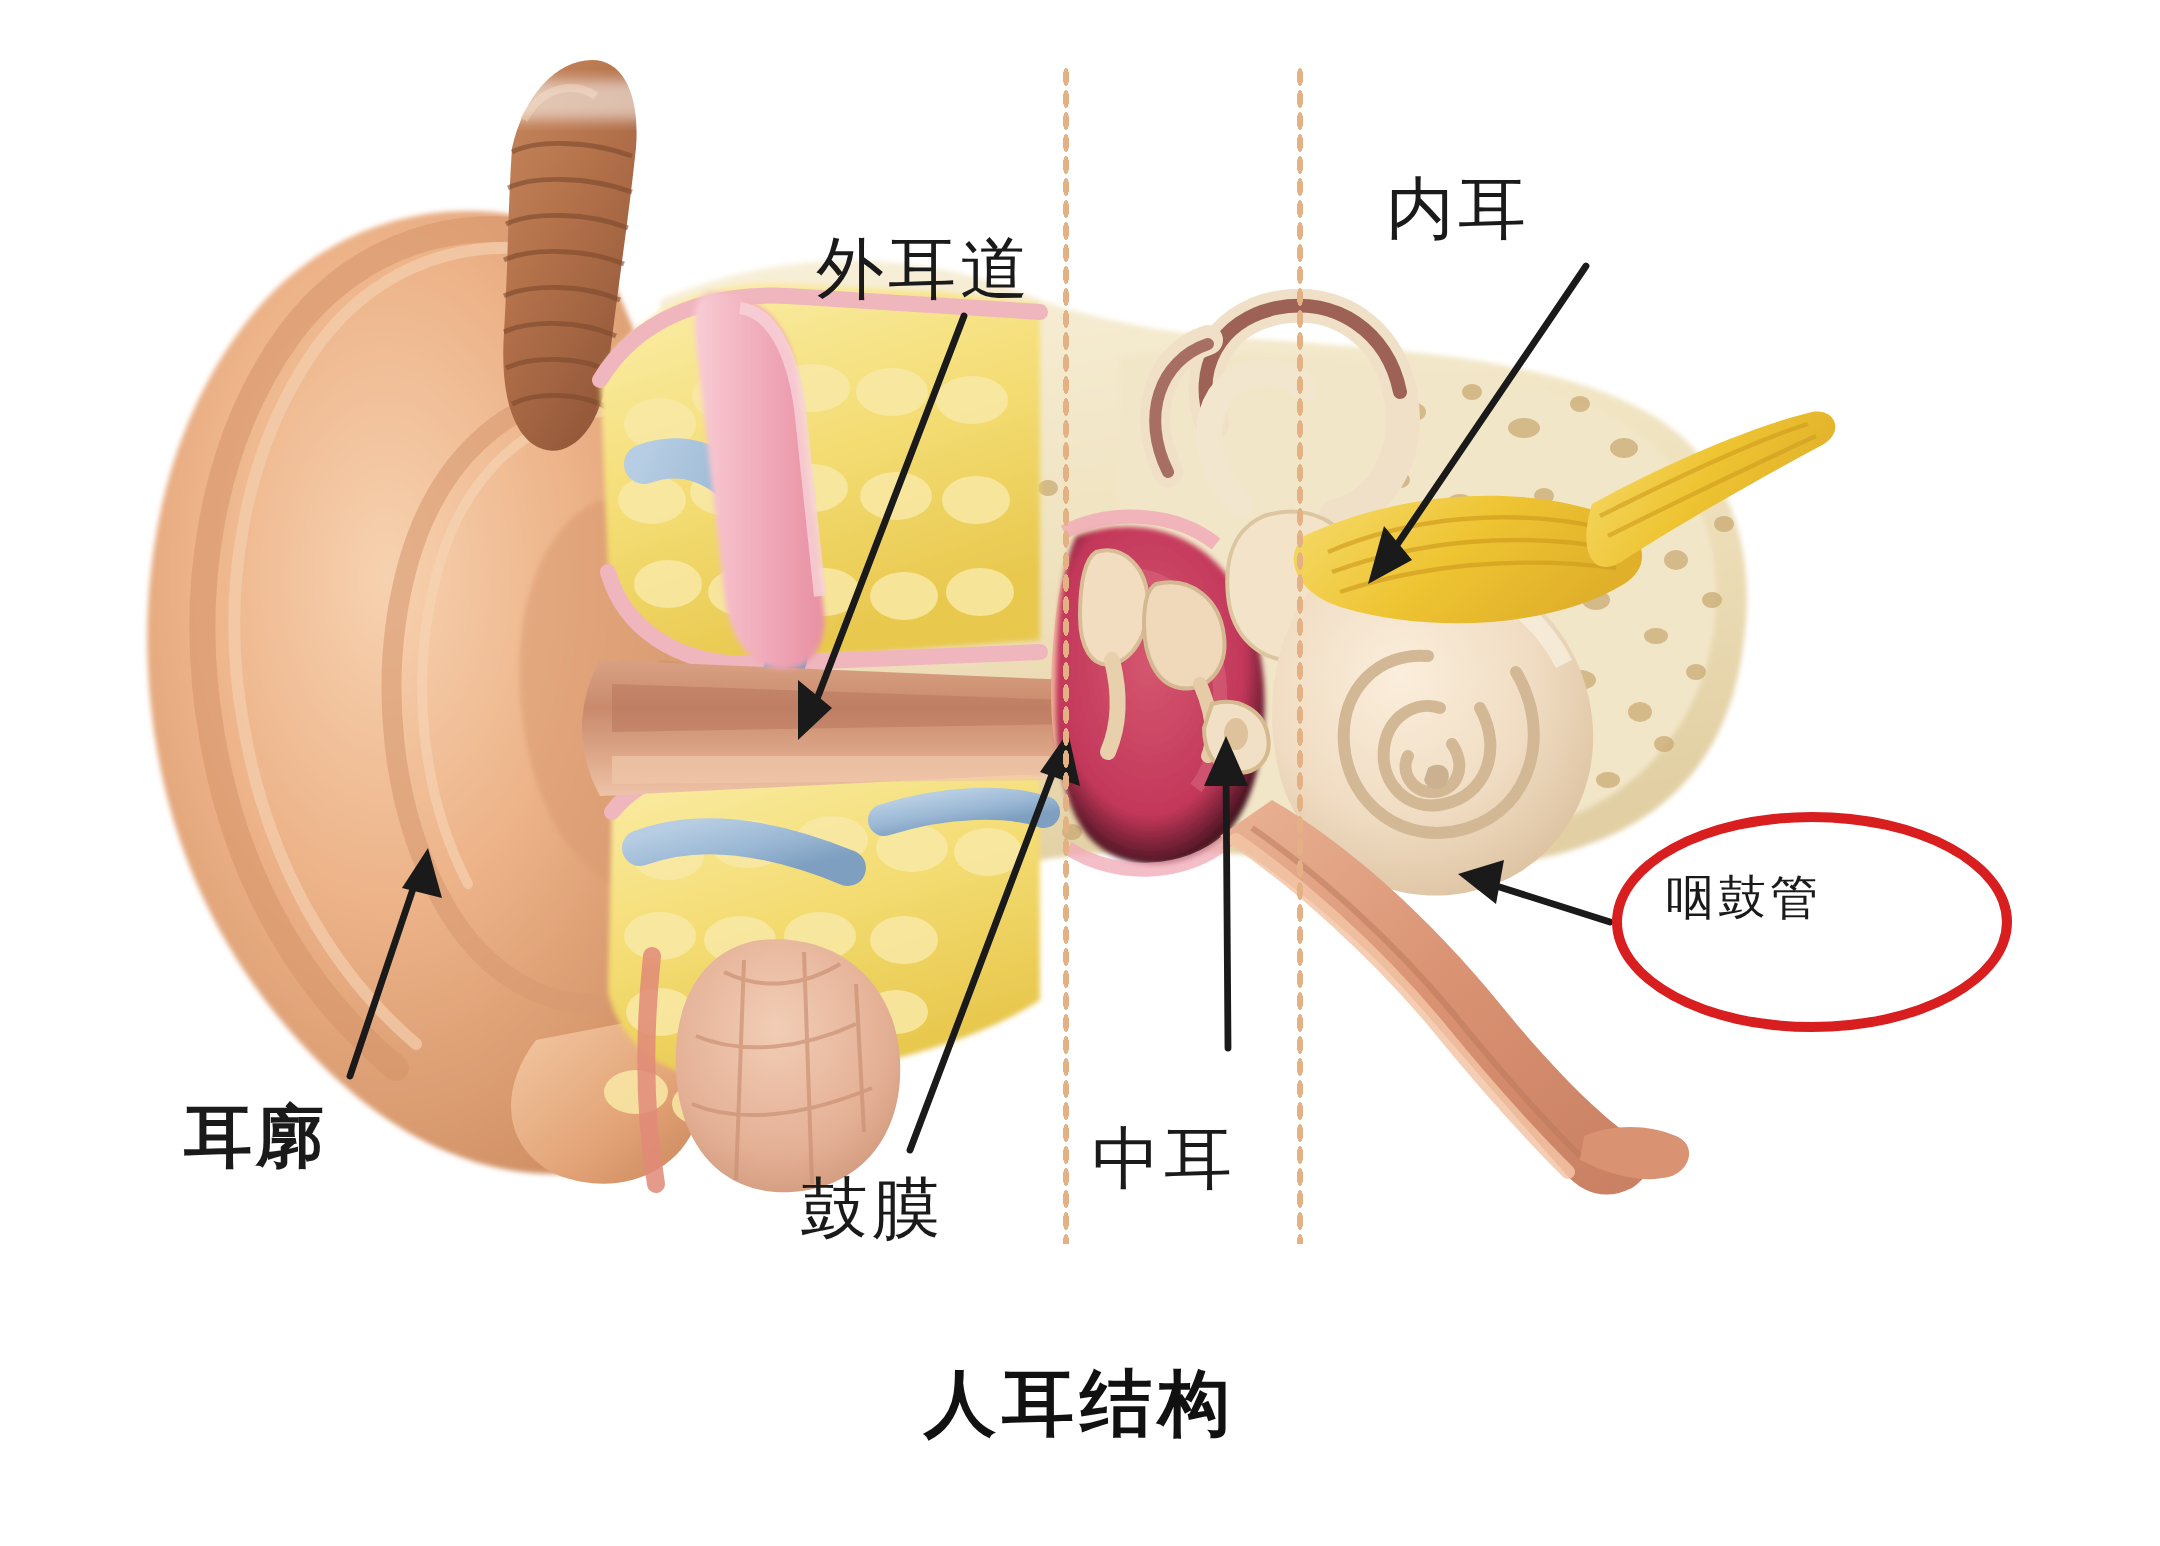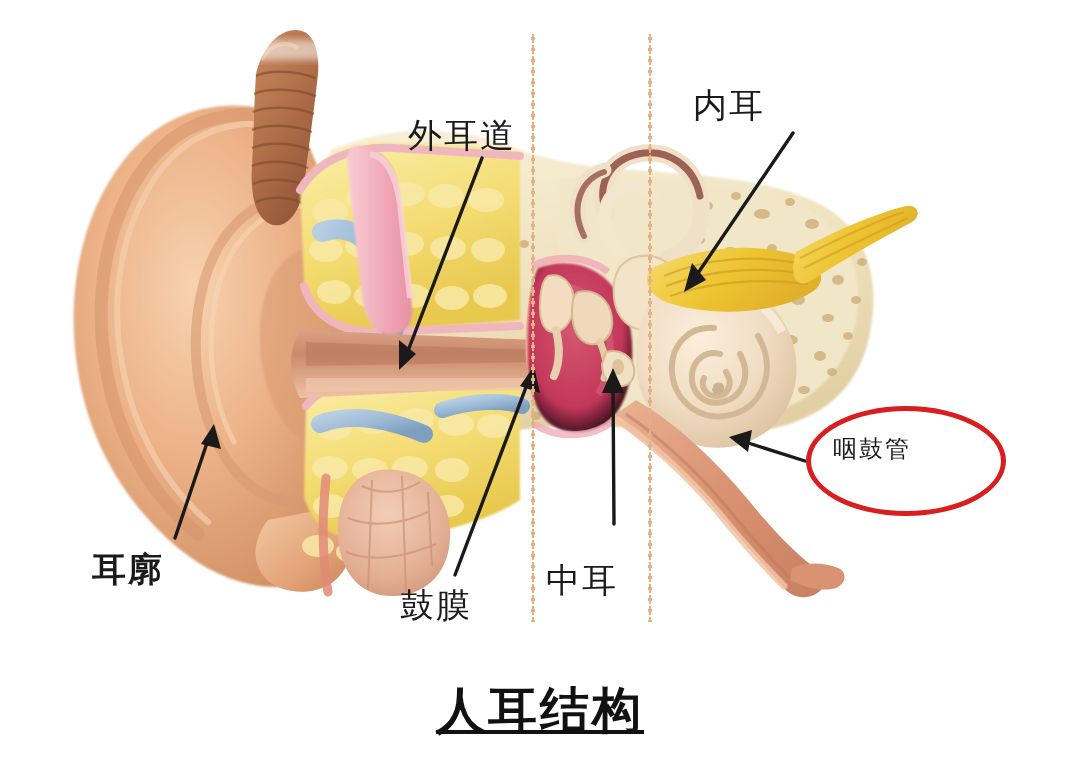--- a/index.html
+++ b/index.html
@@ -13,21 +13,21 @@
   .layer{position:absolute;left:0;top:0;width:1080px;height:773px;}
   .lbl{
     position:absolute;color:#1a1a1a;white-space:nowrap;
     font-family:"DejaVu Sans","Liberation Sans",sans-serif;
     font-size:34px;font-weight:500;letter-spacing:2px;line-height:1;
   }
   .lbl.small{font-size:24px;}
   #title{
     position:absolute;left:0;right:0;top:678px;text-align:center;
     font-family:"DejaVu Sans","Liberation Sans",sans-serif;
-    font-size:49px;font-weight:bold;color:#111;letter-spacing:3px;text-decoration:underline;
+    font-size:36px;font-weight:bold;color:#111;letter-spacing:3px;
   }
   .dotline{
     position:absolute;width:4px;
     background-image:radial-gradient(#e3b183 55%, rgba(227,177,131,0) 58%);
     background-size:4px 11px;background-repeat:repeat-y;
   }
   #redcircle{
     position:absolute;border:5px solid #d81e1e;border-radius:50%;
     box-sizing:border-box;background:transparent;
   }

